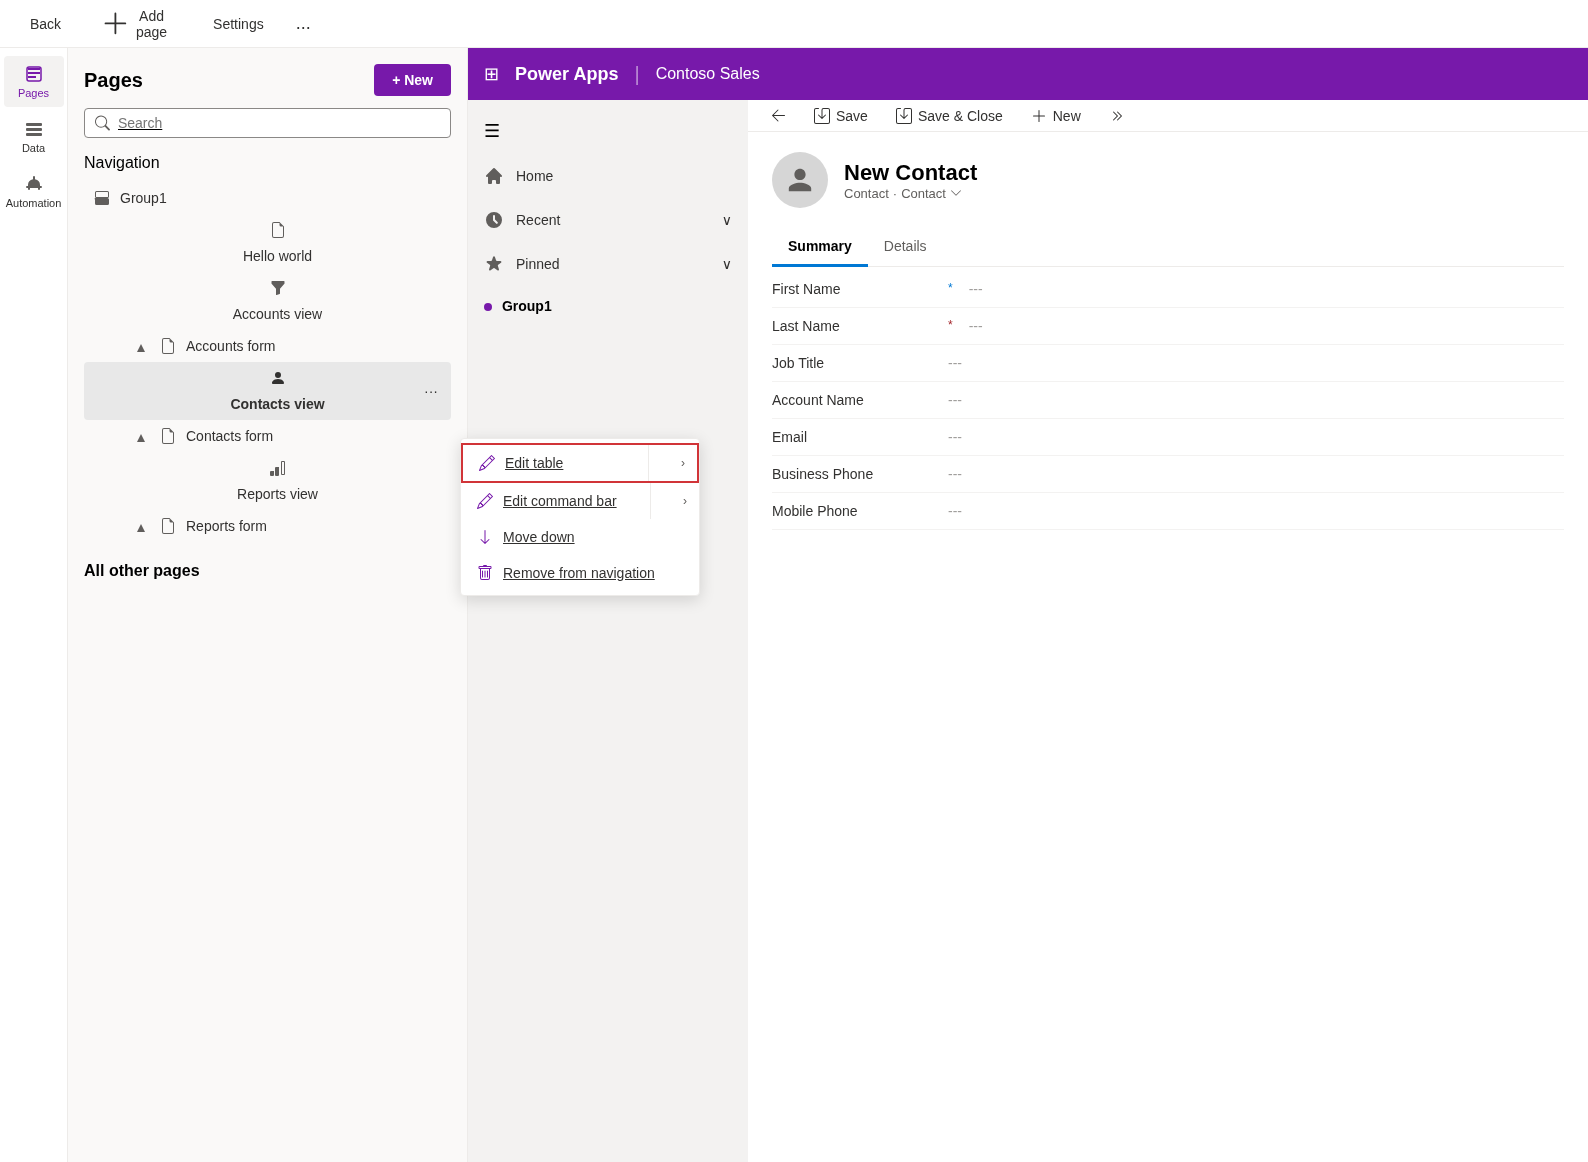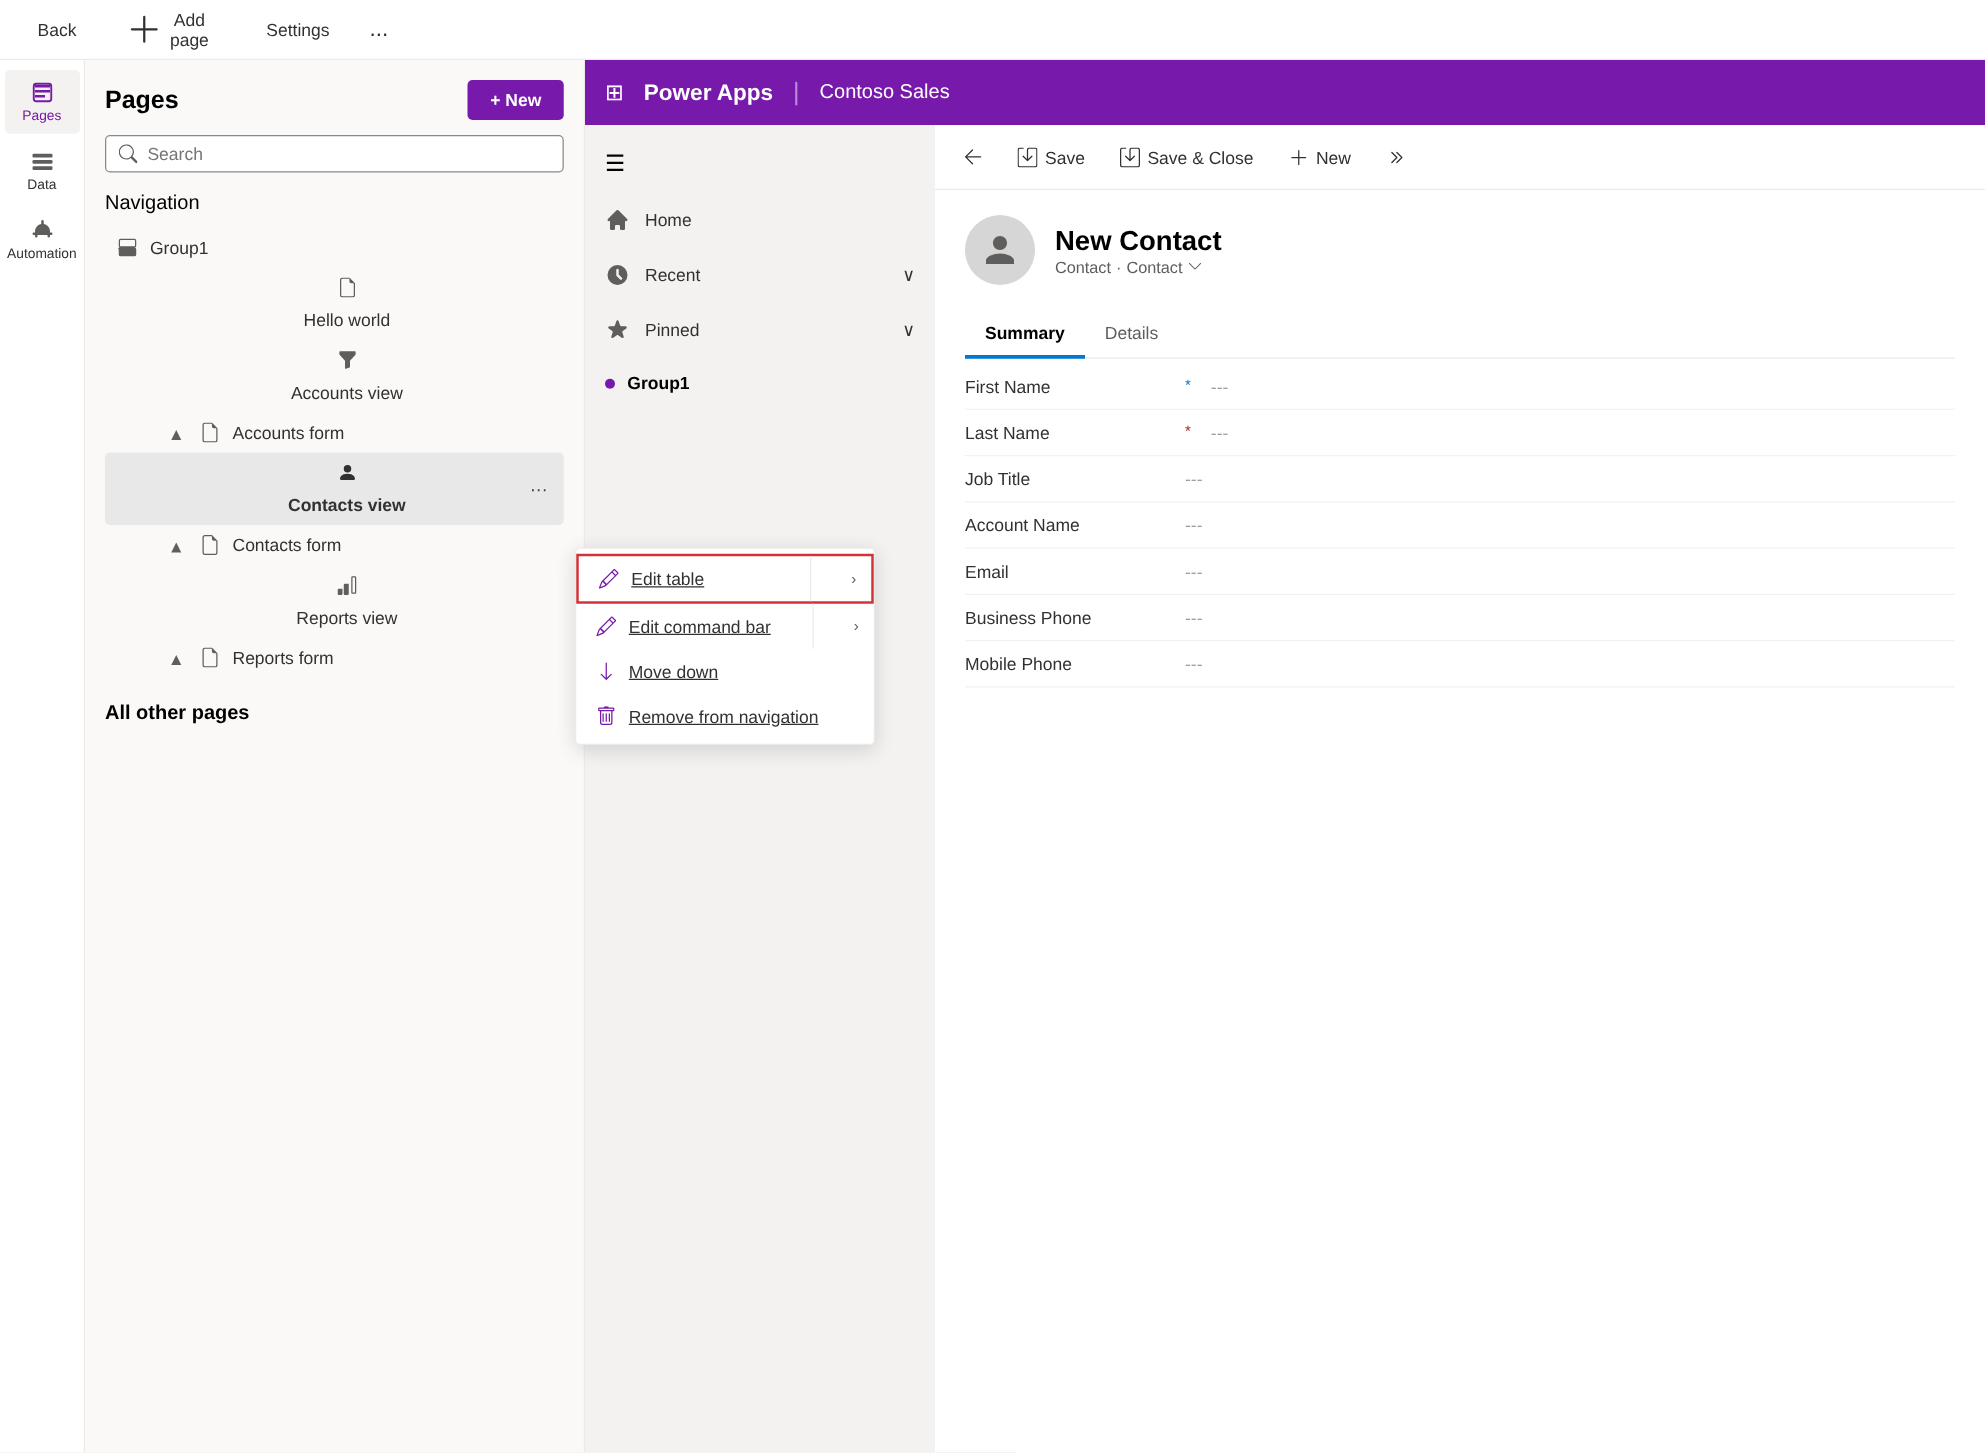--- a/index.html
+++ b/index.html
@@ -71,21 +71,21 @@
     .pages-title { font-size: 20px; font-weight: 600; color: #000; }
     .new-btn {
       background: #7719aa; color: white;
       border: none; border-radius: 4px;
       padding: 8px 18px; font-size: 14px; font-weight: 600;
       cursor: pointer; display: flex; align-items: center; gap: 6px;
     }
     .search-box {
       display: flex; align-items: center; gap: 8px;
       border: 1px solid #8a8886; border-radius: 4px;
-      padding: 6px 10px; background: white; margin-bottom: 16px;
+      padding: 6px 10px; background: white; margin-bottom: 16px; text-decoration: underline;
     }
     .search-box input {
       border: none; outline: none; font-size: 14px;
       color: #323130; background: transparent; width: 100%;
     }
     .nav-section-title { font-size: 16px; font-weight: 400; color: #000; margin-bottom: 10px; }
     .nav-item {
       display: flex; align-items: center; gap: 10px;
       padding: 8px 10px; cursor: pointer; border-radius: 4px;
       font-size: 14px; color: #323130; position: relative;
@@ -182,21 +182,21 @@
 
     
     .form-area {
       flex: 1;
       background: white;
       display: flex;
       flex-direction: column;
       overflow: hidden;
     }
     .form-toolbar {
-      height: 52px;
+      height: 32px;
       background: white;
       border-bottom: 1px solid #edebe9;
       display: flex;
       align-items: center;
       padding: 0 12px;
       gap: 8px;
     }
     .toolbar-btn {
       display: flex; align-items: center; gap: 6px;
       background: none; border: none; cursor: pointer;

